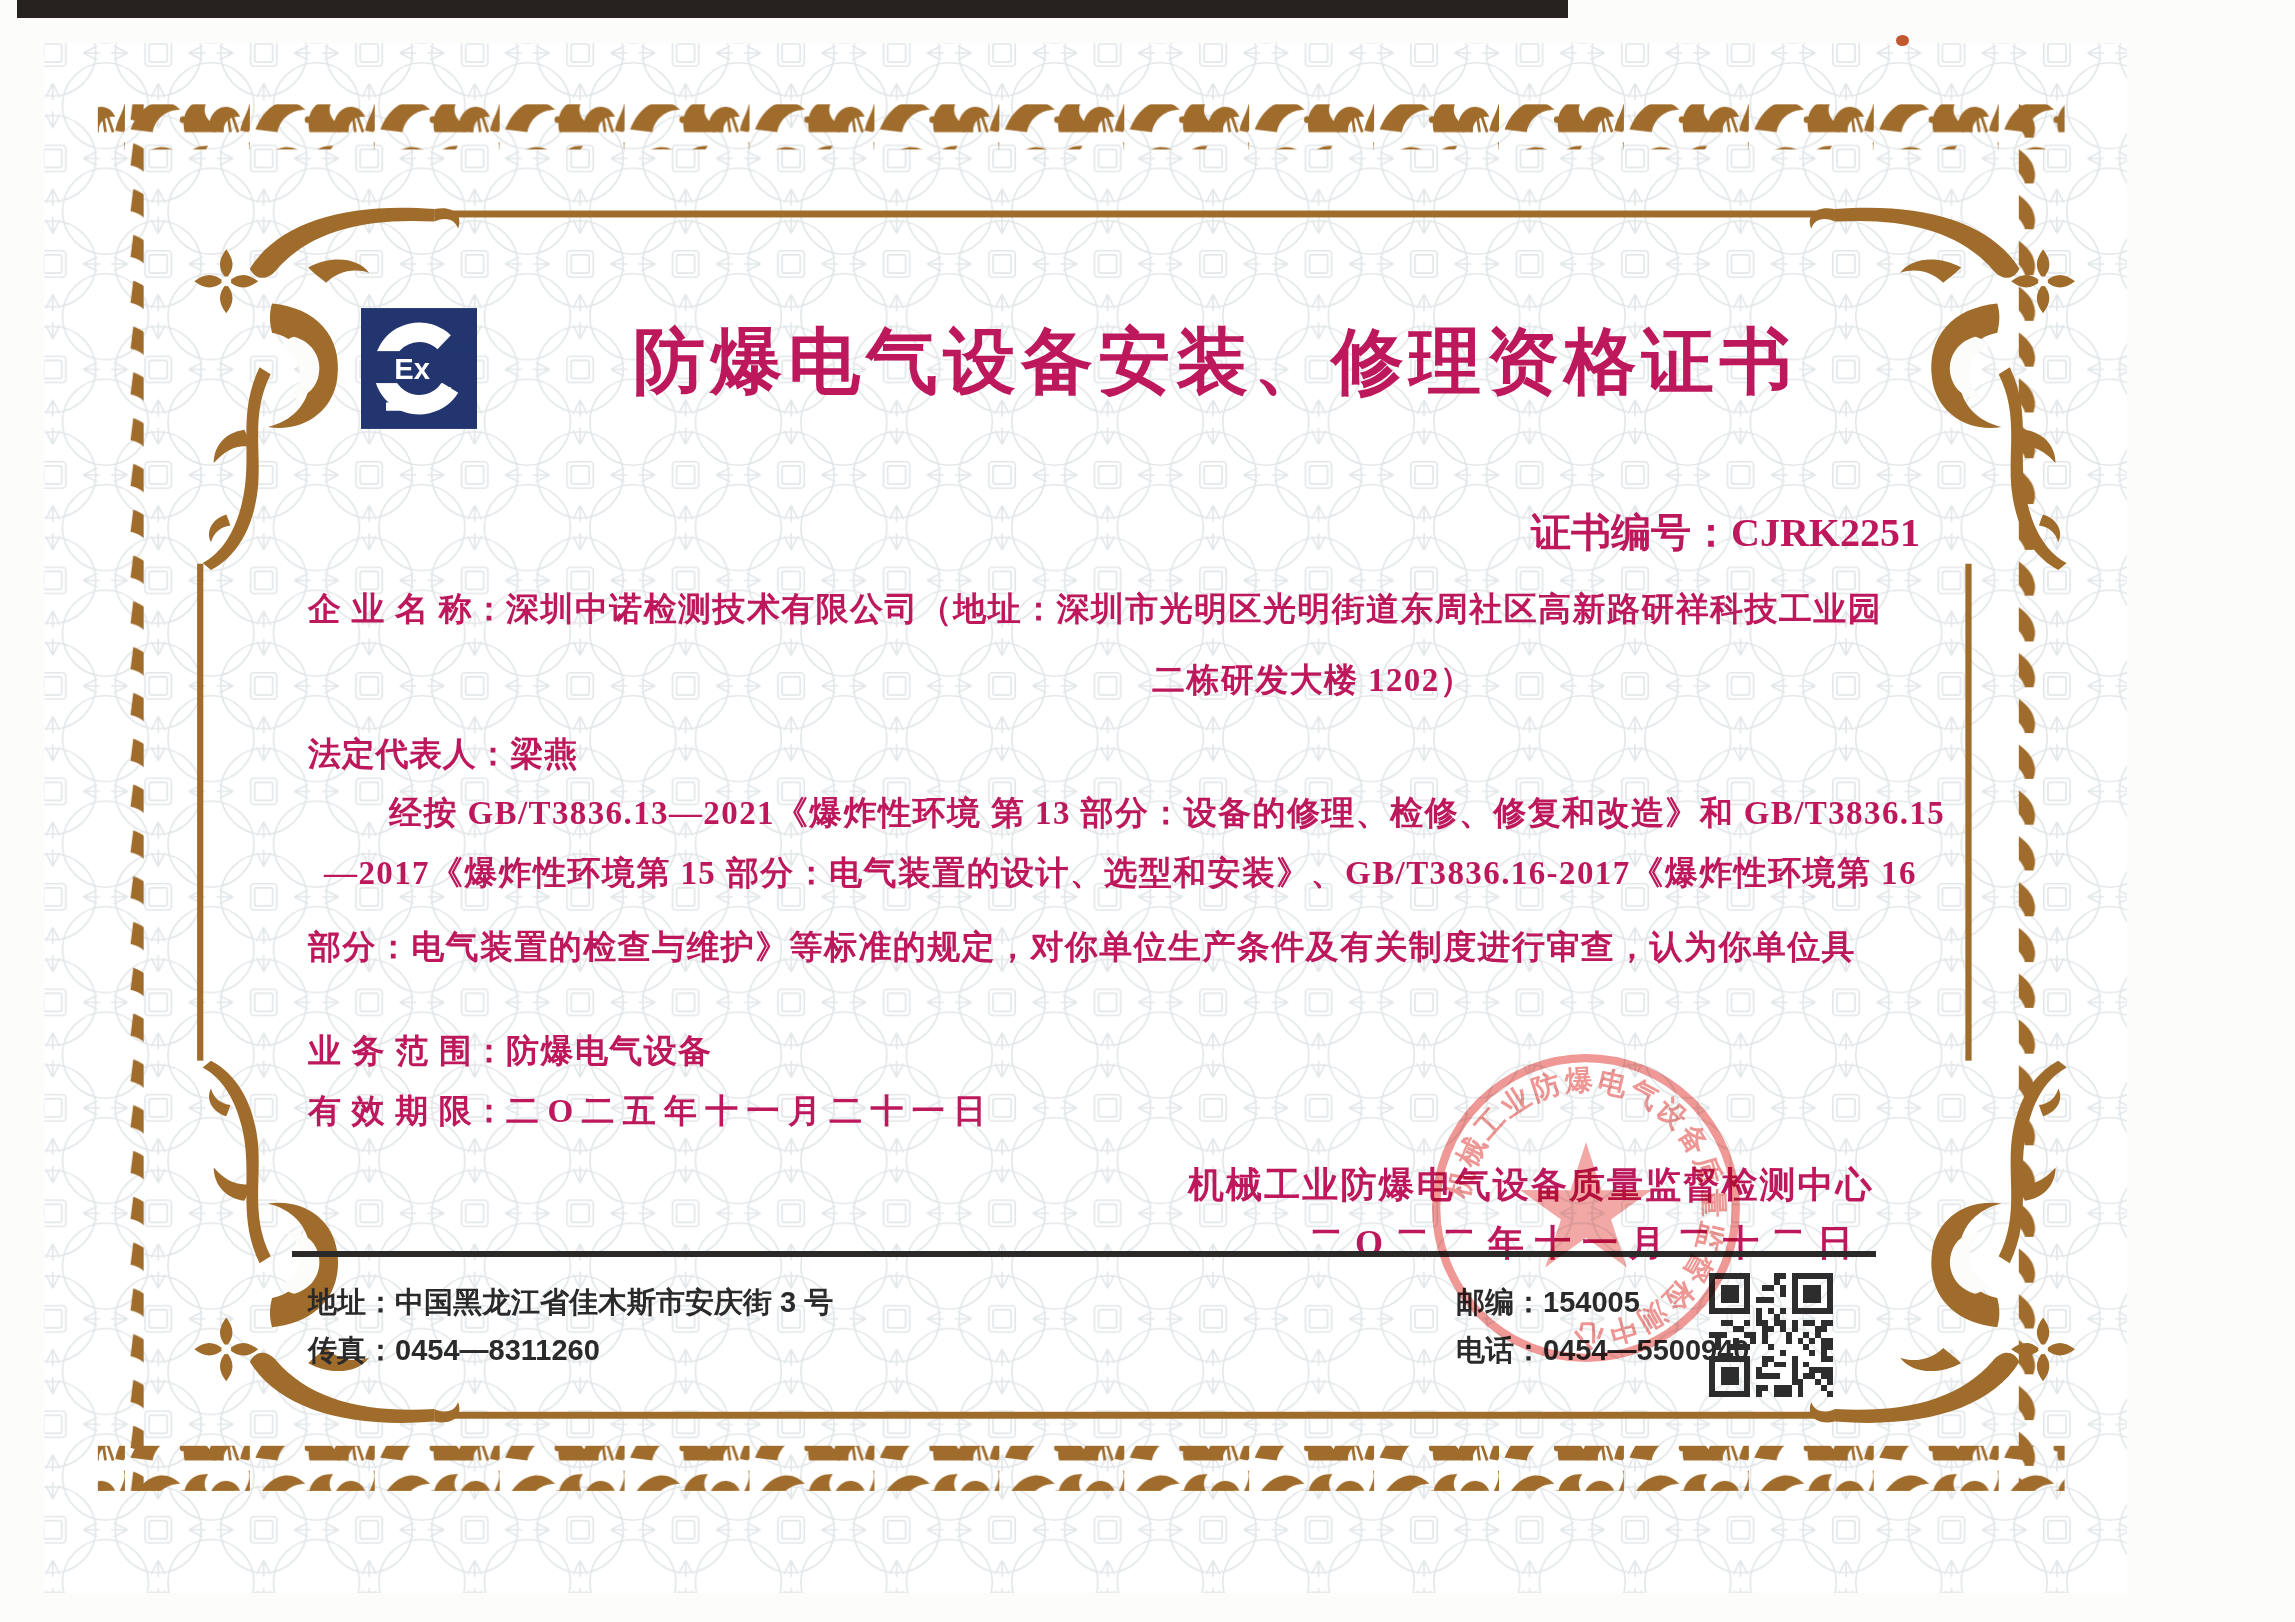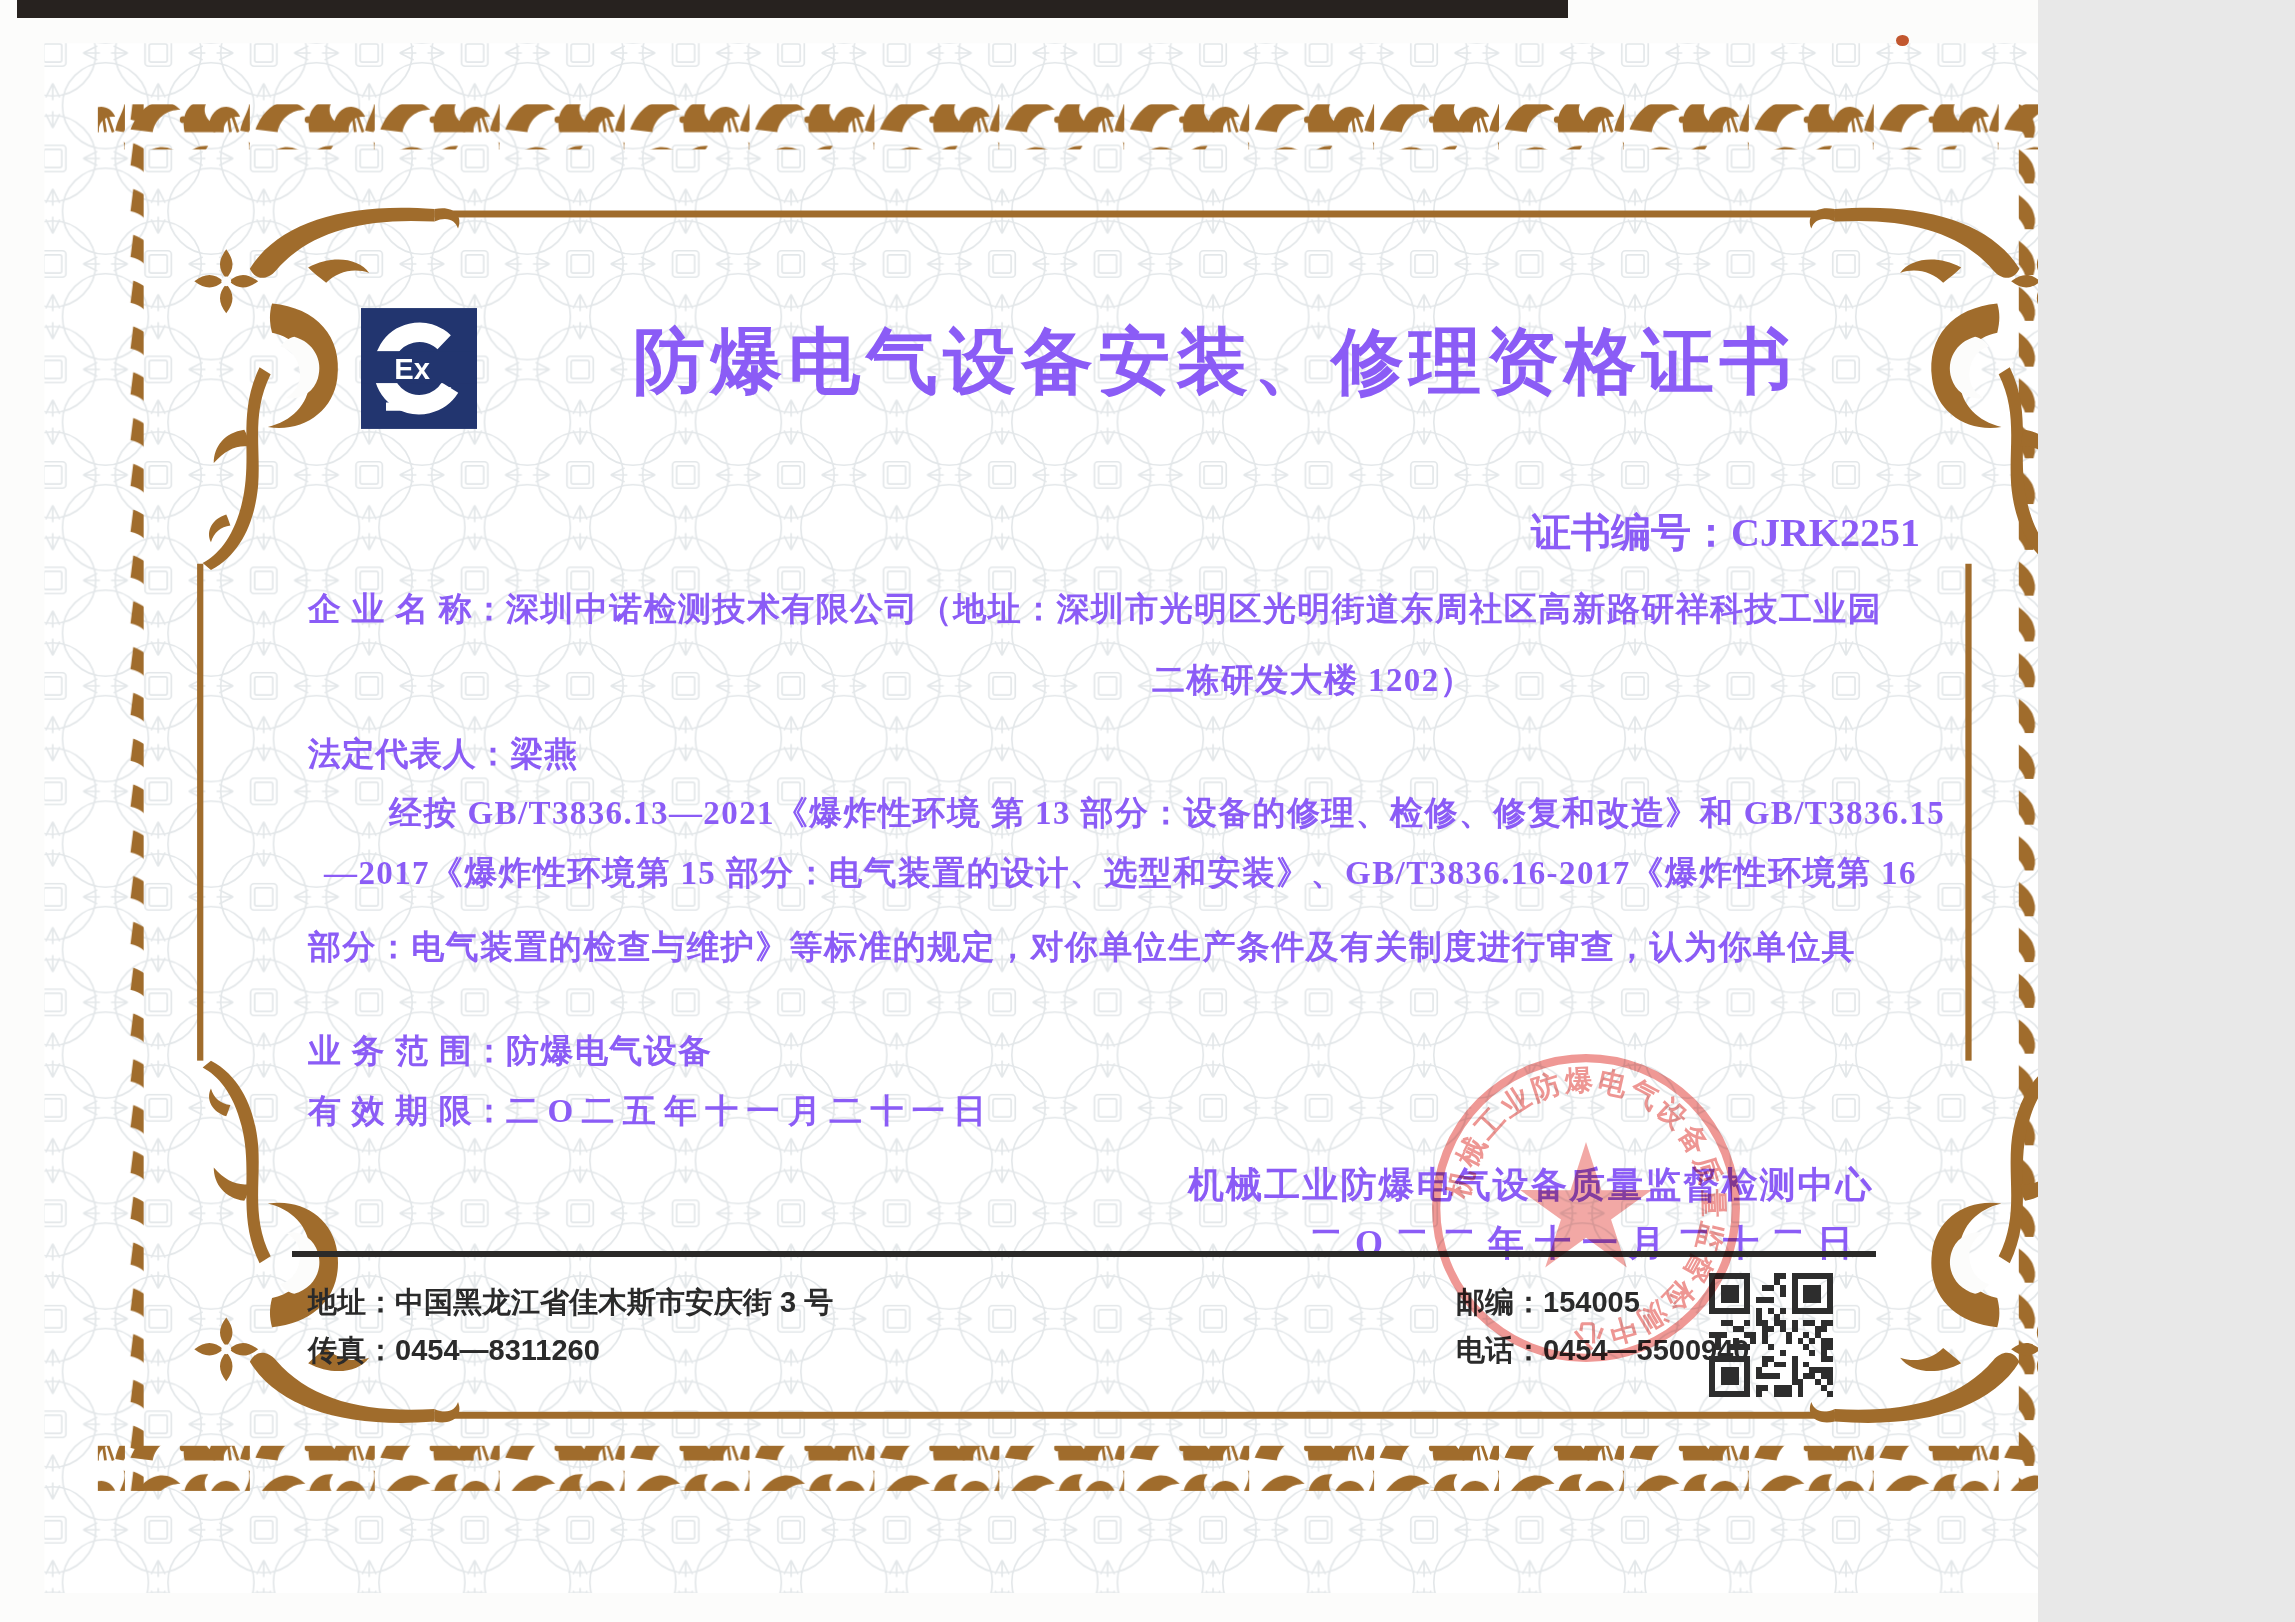--- a/index.html
+++ b/index.html
@@ -1,20 +1,20 @@
 <!DOCTYPE html>
 <html style="font-size:11px"><head>
 <meta charset="utf-8">
 <style>
   html,body{margin:0;padding:0;background:#e8e8e8;}
-  .page{position:relative;width:2038px;height:1623px;background:#fcfcfb;overflow:hidden;
+  .page{position:relative;width:2295px;height:1623px;background:#fcfcfb;overflow:hidden;
         font-family:"Liberation Serif",serif;color:#262626;}
   .abs{position:absolute;}
   .deco{position:absolute;left:0;top:0;}
-  .txt{position:absolute;white-space:nowrap;color:#8b5cf6;}
+  .txt{position:absolute;white-space:nowrap;color:#be185d;}
   .title{left:486px;top:314px;width:1458px;text-align:center;font-size:72px;font-weight:bold;
          letter-spacing:5.6px;font-family:"Liberation Serif",serif;}
   .certno{left:1531px;top:505px;font-size:40px;font-weight:bold;}
   .bodyline{font-size:33px;font-weight:600;letter-spacing:1.4px;}
   .lbl{font-family:"Liberation Sans",sans-serif;font-weight:bold;letter-spacing:0.7px;}
   .boldsans{font-family:"Liberation Sans",sans-serif;font-weight:bold;}
   .spread{letter-spacing:8.3px;}
   .issuer{left:1188px;top:1161px;font-size:36px;font-weight:bold;
           font-family:"Liberation Sans",sans-serif;letter-spacing:2.1px;}
   .issuedate{left:1308px;top:1219px;font-size:36px;font-weight:600;letter-spacing:11px;}

